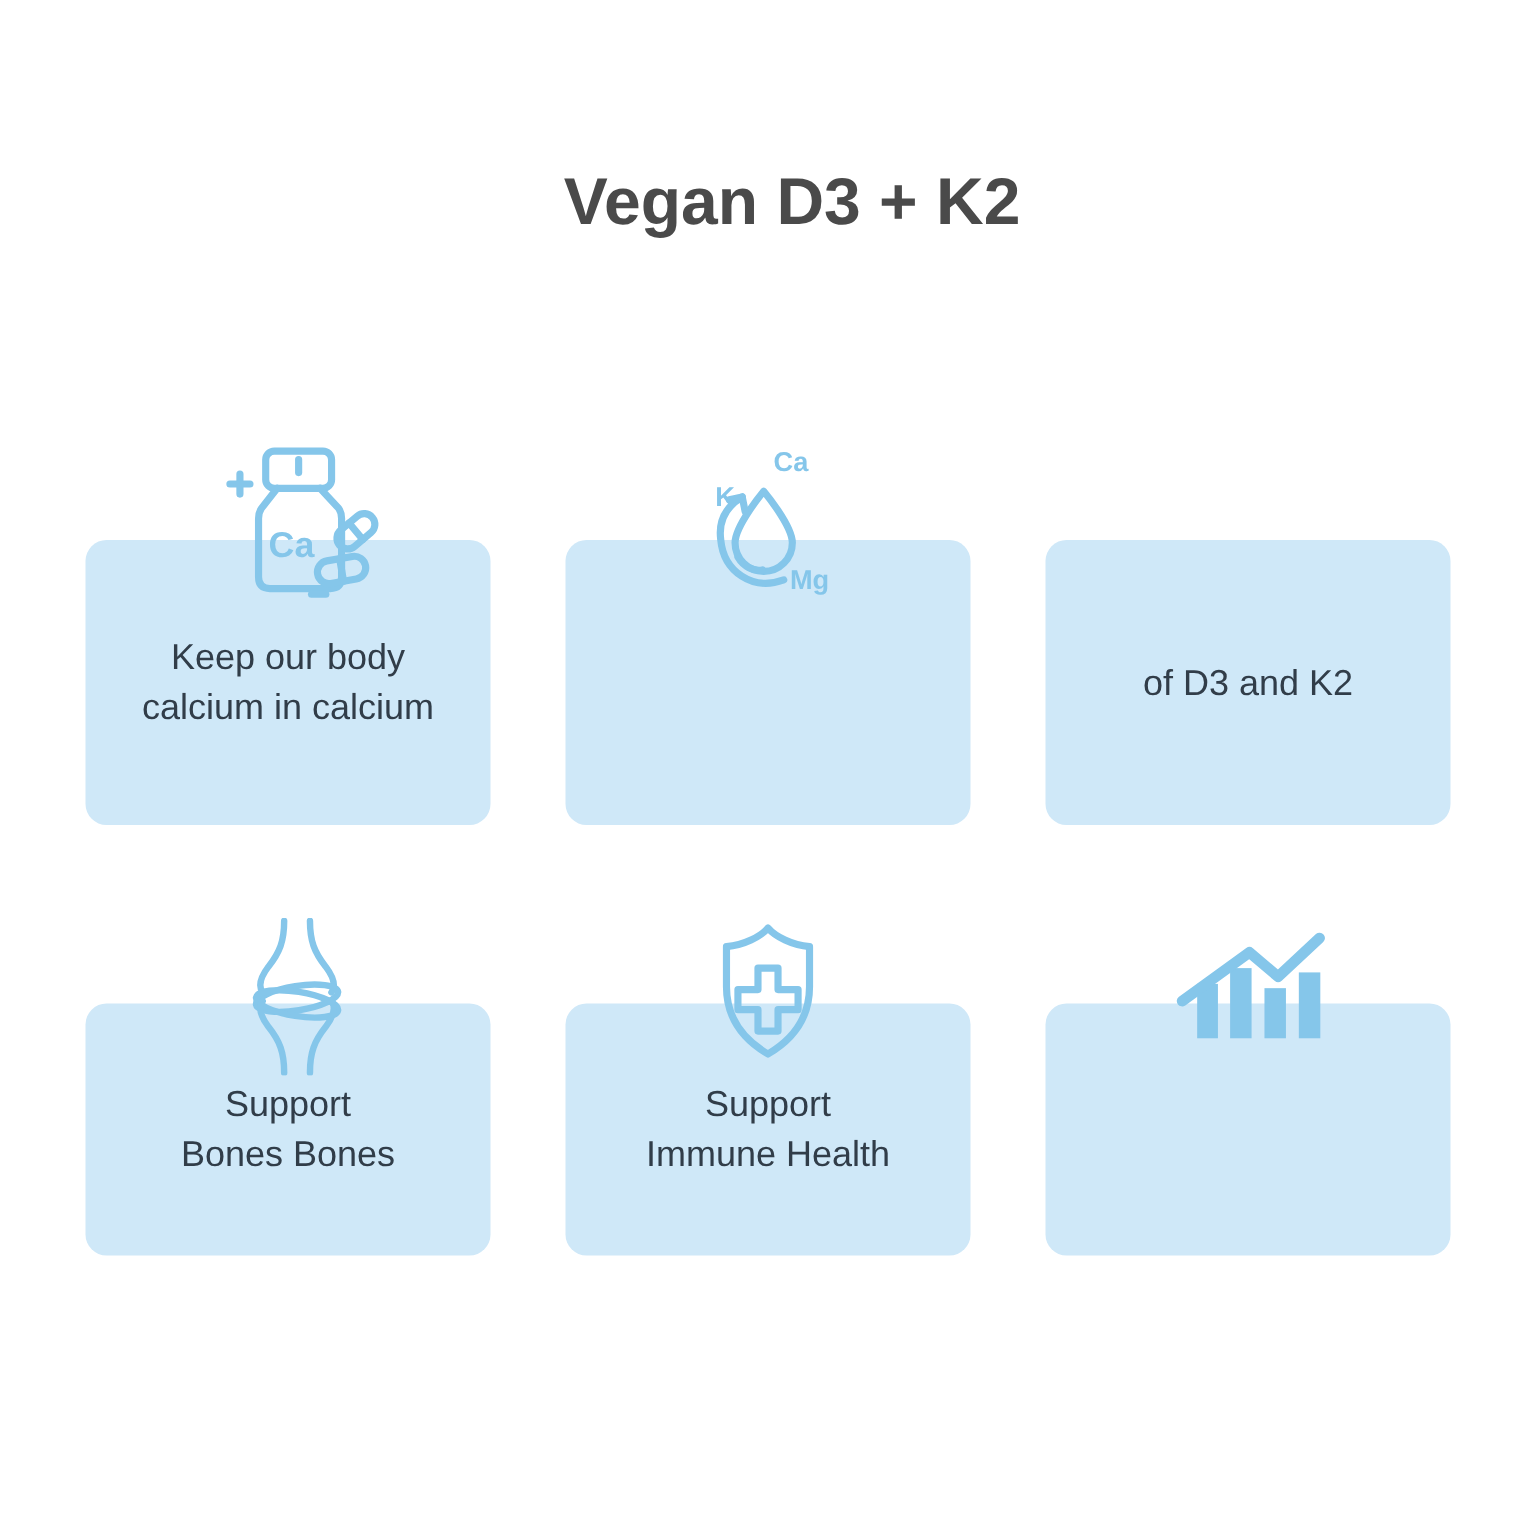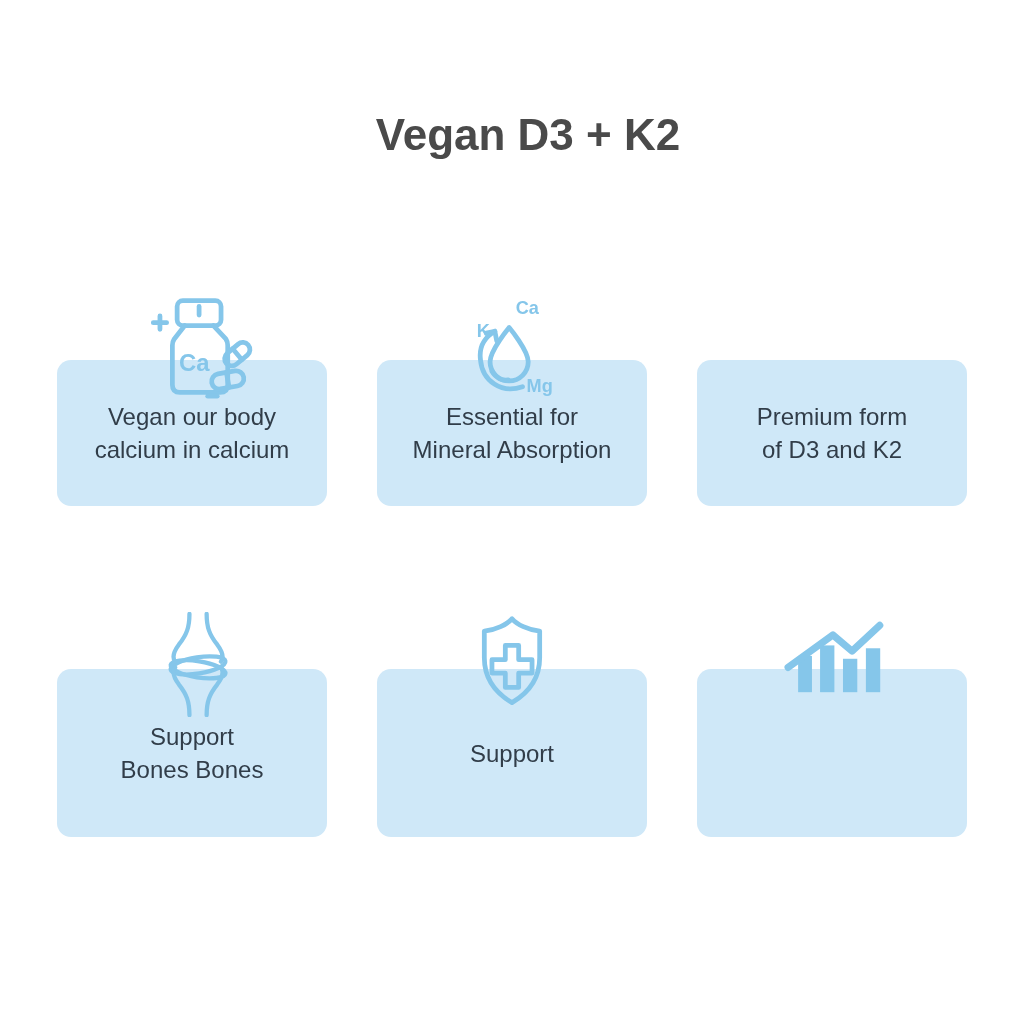--- a/index.html
+++ b/index.html
@@ -24,21 +24,21 @@
     text-align:center;
     font-size:44px;font-weight:700;line-height:1;
     color:var(--title-text);
     letter-spacing:0px;
   }
   .row{position:absolute;left:57px;display:flex;gap:50px;}
   .row1{top:360px;}
   .row2{top:669px;align-items:center;}
   .card{
     position:relative;
-    width:270px;height:146px;
+    width:270px;height:190px;
     background:var(--card-bg);
     border-radius:14px;
     display:flex;align-items:center;justify-content:center;
   }
   .row2 .card{height:168px;}
   .label{
     text-align:center;
     font-size:24px;line-height:33px;
     color:var(--card-text);
   }
@@ -89,49 +89,44 @@
 
           <g transform="translate(83,89) rotate(-10)">
             <rect class="st" x="-17" y="-8" width="34" height="16" rx="8"></rect>
             <path class="st" d="M0,-8 V8"></path>
           </g>
 
           <path class="st" d="M62,106 H72"></path>
         </svg>
       </div>
       <div class="label">
-        <div>Vegan our body</div>
+        <div>Keep our body</div>
         <div>calcium in calcium</div>
       </div>
     </div>
 
     <div class="card">
       <div class="icon">
         <svg viewBox="0 0 110 110" aria-hidden="true">
           <text class="ic-text ic-text-md" x="71" y="20" text-anchor="middle">Ca</text>
           <text class="ic-text ic-text-md" x="25" y="44" text-anchor="middle">K</text>
           <text class="ic-text ic-text-md" x="84" y="102" text-anchor="middle">Mg</text>
 
           <path class="st" d="M52,34 C52,34 32,58 32,70 A20,20 0 0 0 72,70 C72,58 52,34 52,34 Z"></path>
 
           <path class="st" d="M66,96 C44,104 24,90 22,68 C20,53 27,44 37,38"></path>
           <path class="st" d="M37,38 L28,40 M37,38 L39,48"></path>
 
           <path class="st" d="M34,80 C38,87 45,90 51,89"></path>
         </svg>
       </div>
-      <div class="label">
-        <div>Essential for</div>
-        <div>Mineral Absorption</div>
-      </div>
     </div>
 
     <div class="card">
       <div class="label">
-        <div>Premium form</div>
         <div>of D3 and K2</div>
       </div>
     </div>
 
   </div>
 
   <div class="row row2">
 
     <div class="card">
       <div class="icon icon--shift7">
@@ -155,20 +150,21 @@
 
     <div class="card">
       <div class="icon">
         <svg viewBox="0 0 110 110" aria-hidden="true">
           <path class="st" d="M55,7 C50,13 38,19 26,20 L26,48 C26,70 38,85 55,95 C72,85 84,70 84,48 L84,20 C72,19 60,13 55,7 Z"></path>
           <path class="st" d="M48,35 H62 V50 H76 V64 H62 V79 H48 V64 H34 V50 H48 Z"></path>
         </svg>
       </div>
       <div class="label">
         <div>Support</div>
+        <div>Immune Health</div>
       </div>
     </div>
 
     <div class="card">
       <div class="icon">
         <svg viewBox="0 0 110 110" aria-hidden="true">
           <rect class="fl" x="19.5" y="46" width="14.5" height="38"></rect>
           <rect class="fl" x="42.5" y="35" width="15" height="49"></rect>
           <rect class="fl" x="66.5" y="49" width="15" height="35"></rect>
           <rect class="fl" x="90.5" y="38" width="15" height="46"></rect>

